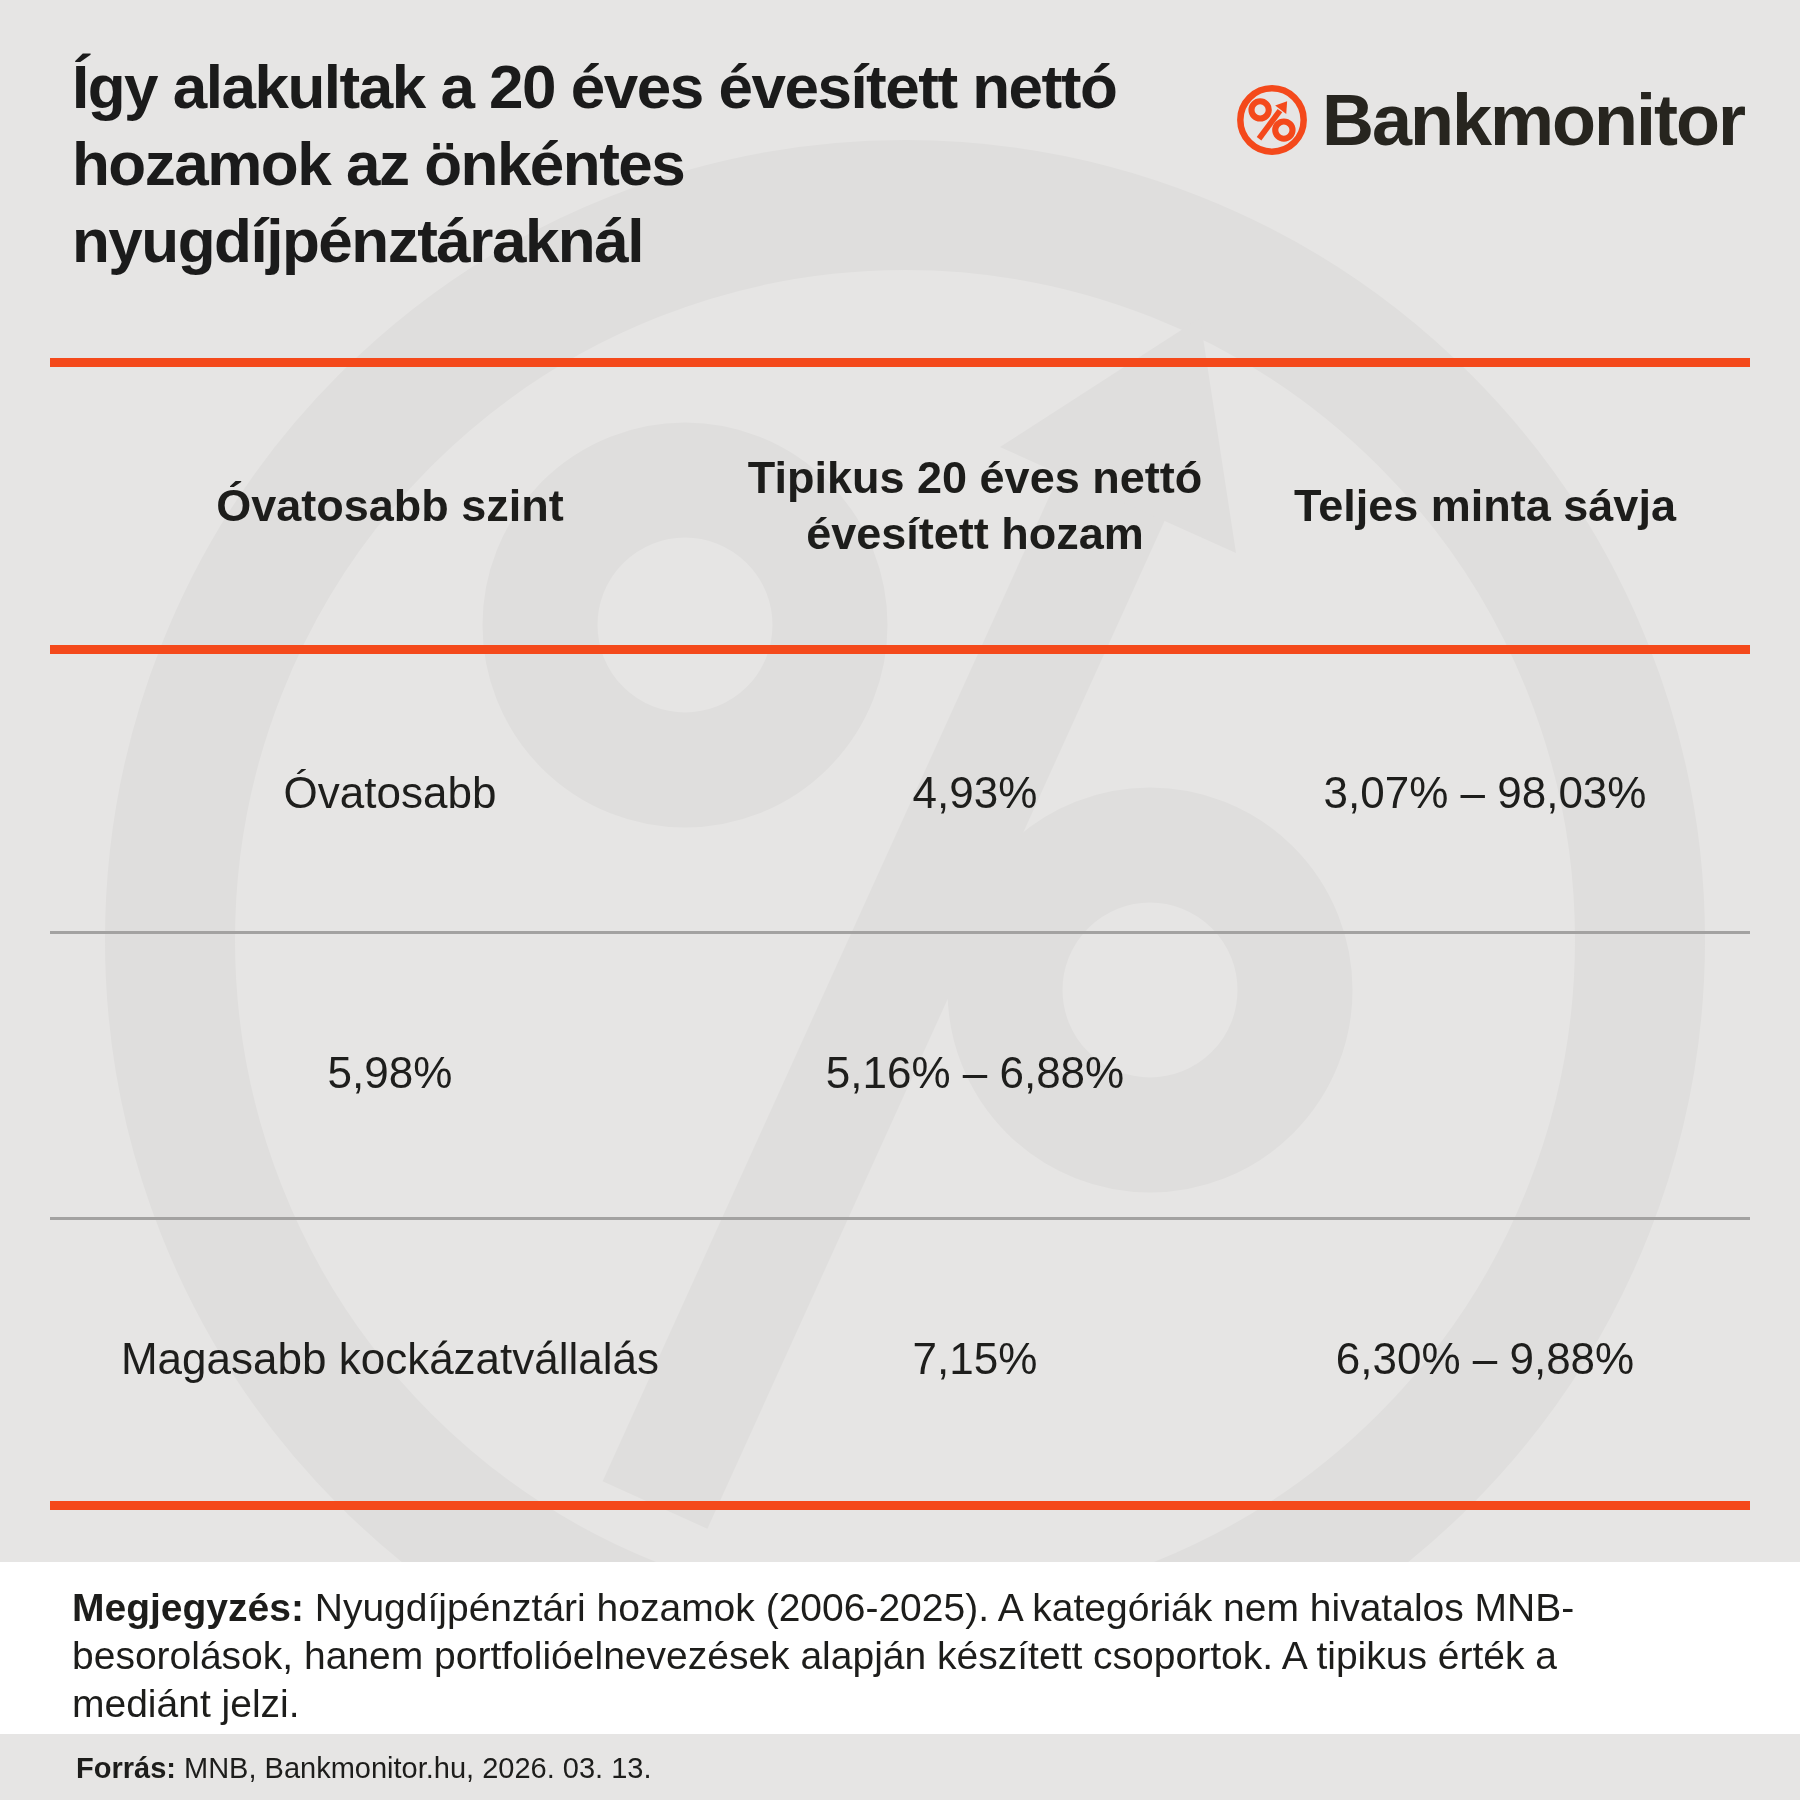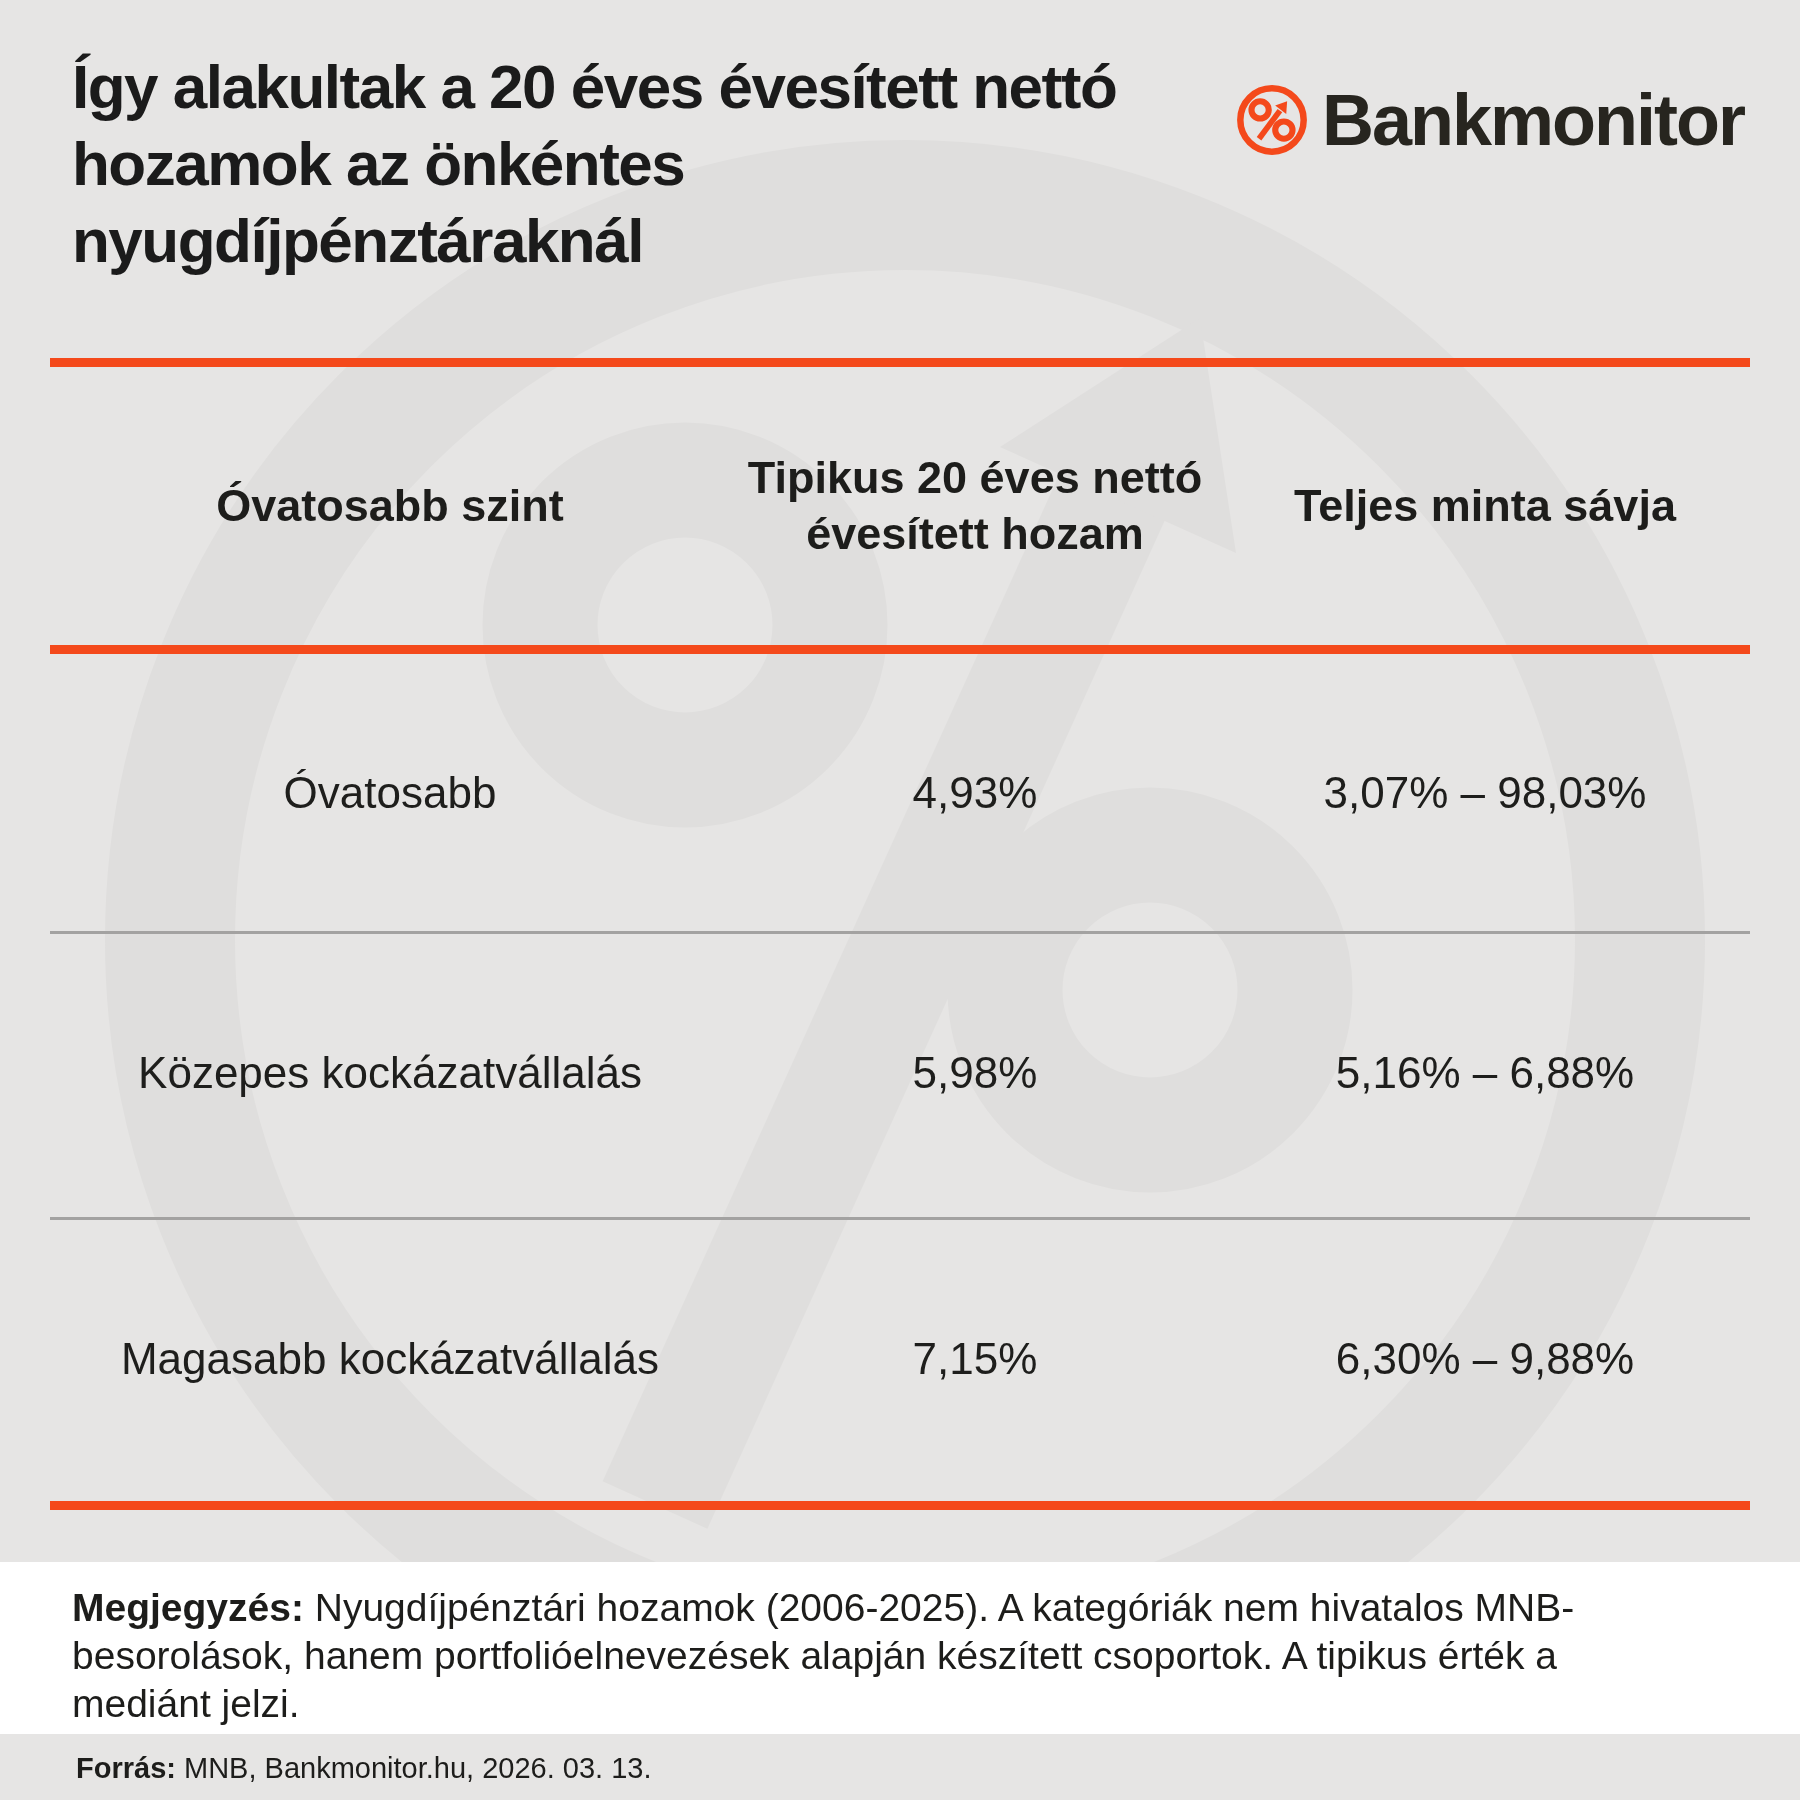--- a/index.html
+++ b/index.html
@@ -80,21 +80,20 @@
     <div class="th th-typical">Tipikus 20 éves nettó évesített hozam</div>
     <div class="th">Teljes minta sávja</div>
   </div>
 
   <div class="grid trow row-0">
     <div>Óvatosabb</div>
     <div>4,93%</div>
     <div>3,07% – 98,03%</div>
   </div>
   <div class="grid trow row-1">
-    <div>Közepes kockázatvállalás</div>
     <div>5,98%</div>
     <div>5,16% – 6,88%</div>
   </div>
   <div class="grid trow row-2">
     <div>Magasabb kockázatvállalás</div>
     <div>7,15%</div>
     <div>6,30% – 9,88%</div>
   </div>
 
   <div class="footer">

